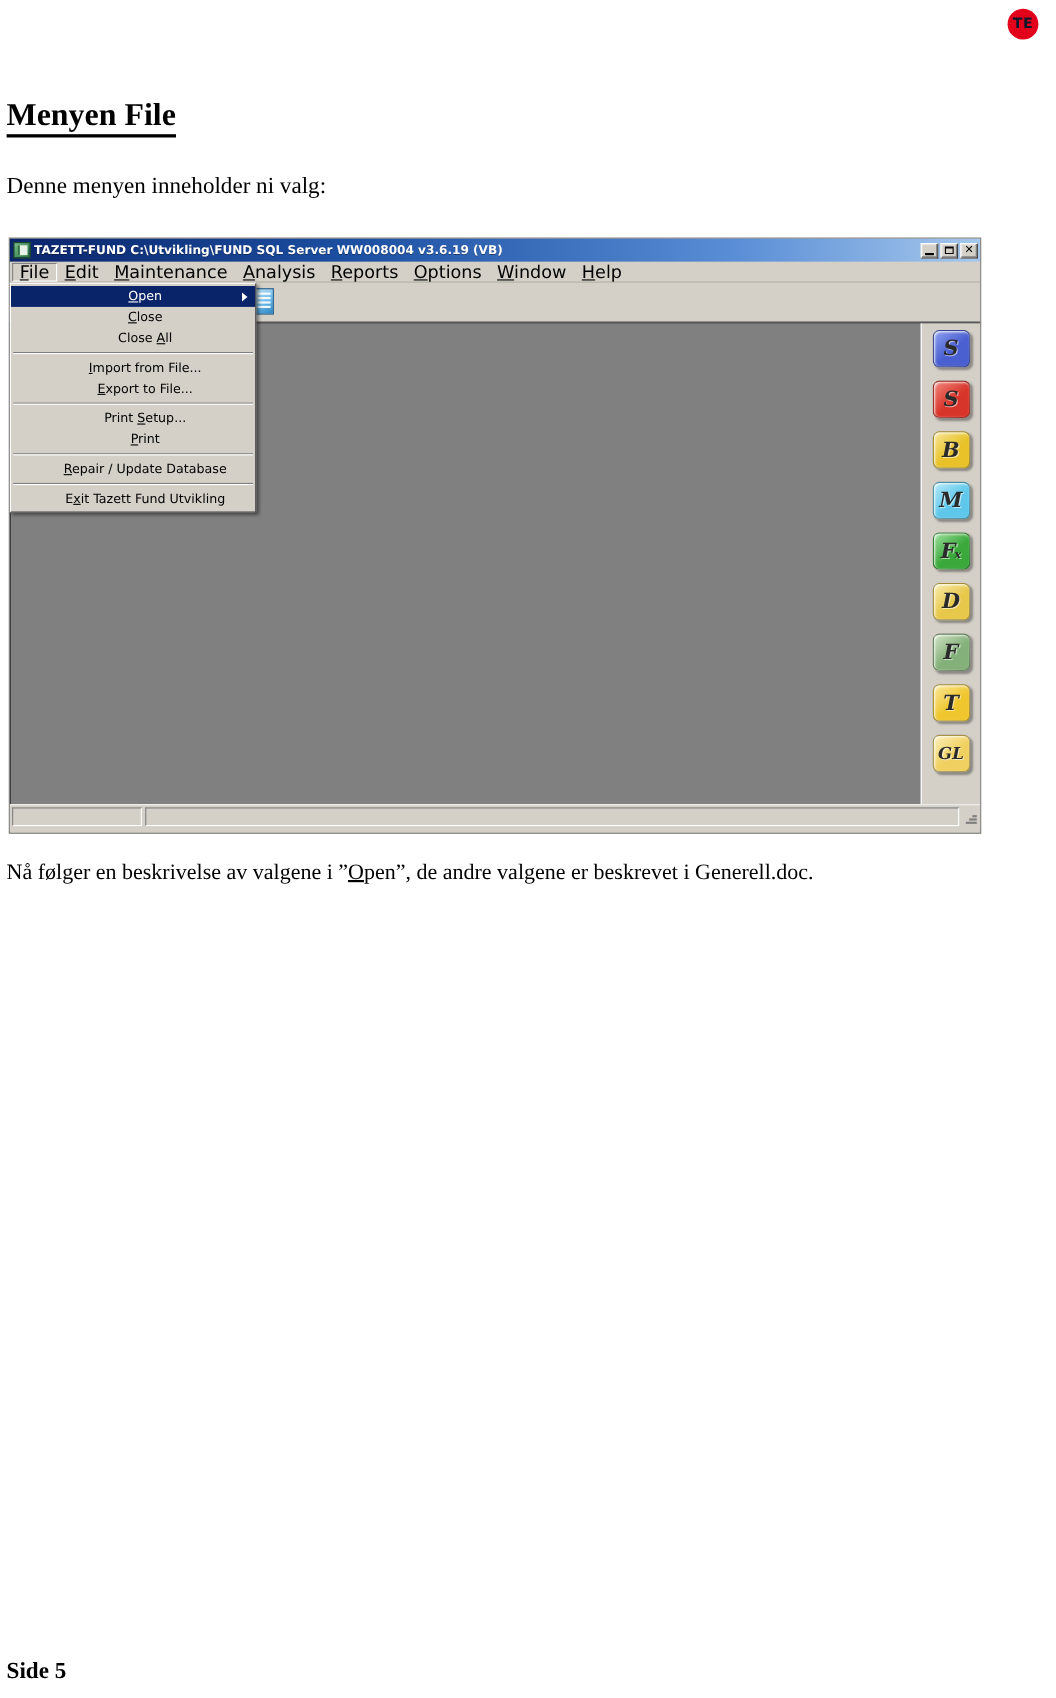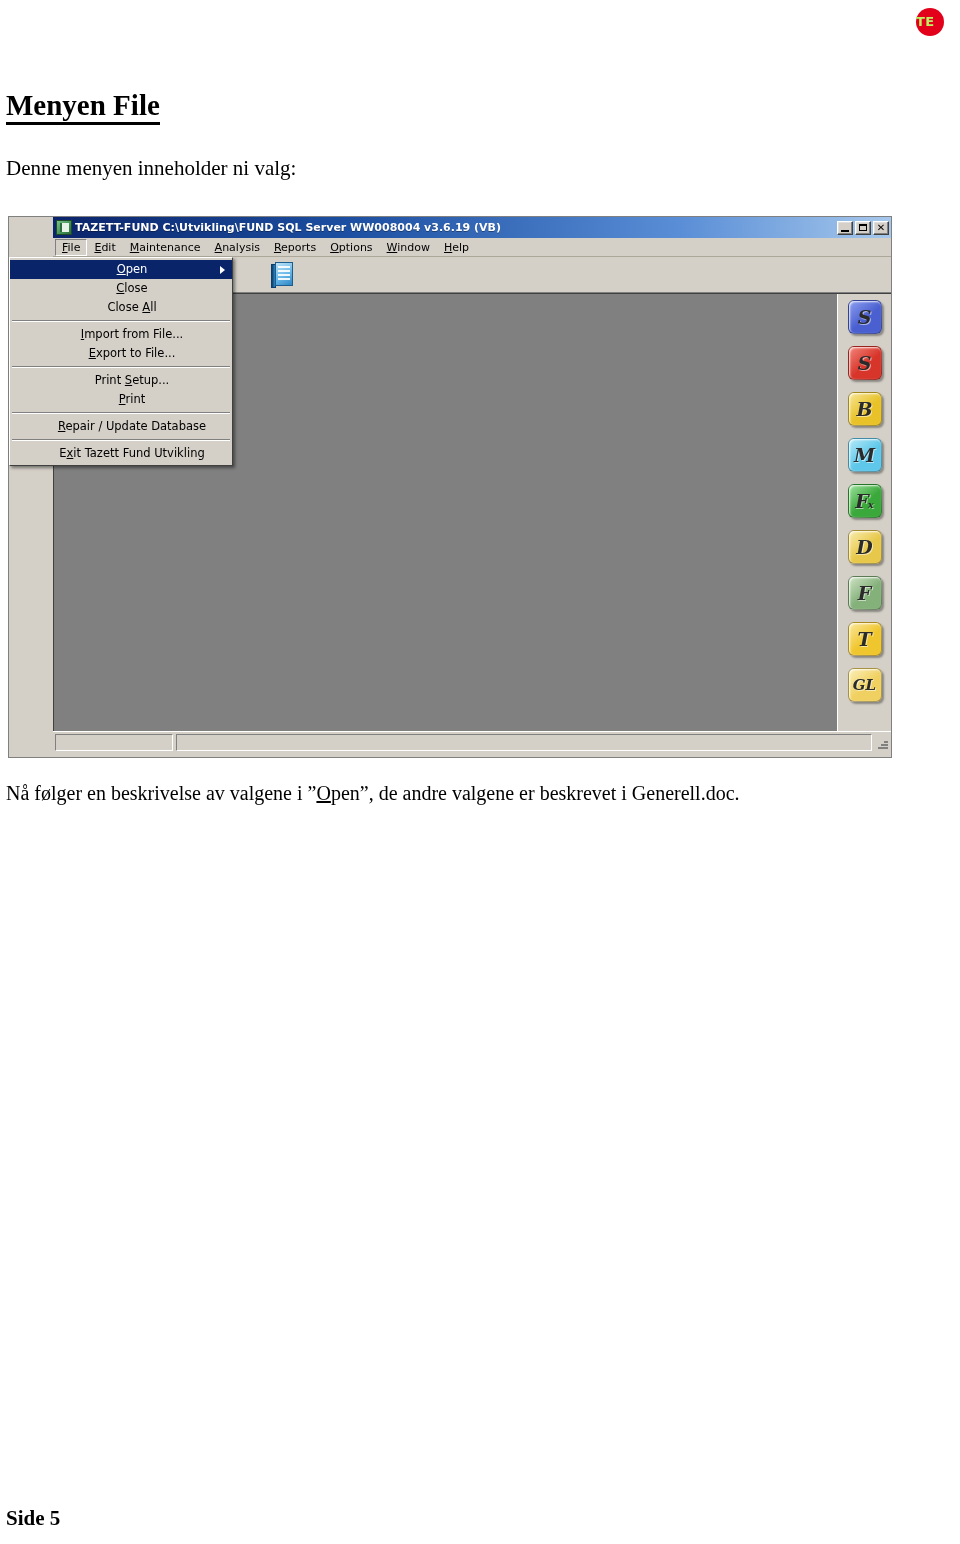--- a/index.html
+++ b/index.html
@@ -35,26 +35,26 @@
     white-space: nowrap;
   }
   #logo-badge {
     position: absolute;
     left: 244px;
     top: 2px;
     width: 28px;
     height: 28px;
     border-radius: 50%;
     background: #e2001a;
-    color: #bef264;
+    color: #0f172a;
     font-family: "DejaVu Sans", sans-serif;
     font-weight: bold;
     font-size: 13px;
     line-height: 28px;
-    text-align: left;
+    text-align: center;
     letter-spacing: 0.5px;
   }
 
   
   #page-title {
     position: absolute;
     left: 6px;
     top: 90px;
     font-family: "Liberation Serif", serif;
     font-weight: bold;
@@ -77,21 +77,20 @@
   #app-window {
     position: absolute;
     left: 8px;
     top: 216px;
     width: 884px;
     height: 542px;
     background: #d4d0c8;
     border: 1px solid #808080;
     box-sizing: border-box;
     font-family: "DejaVu Sans", sans-serif;
-    padding-left: 44px;
   }
 
   
   #titlebar {
     height: 21px;
     background: linear-gradient(to right, #0a246a 0%, #1c4fa1 35%, #5a8ed6 75%, #a6c8ec 100%);
     display: flex;
     align-items: center;
     padding: 0 2px 0 2px;
     box-sizing: border-box;
@@ -173,21 +172,21 @@
     height: 19px;
     background: #d4d0c8;
     border-bottom: 1px solid #aca899;
     display: flex;
     align-items: center;
     padding-left: 2px;
     box-sizing: border-box;
   }
   .menu-item {
     font-family: "DejaVu Sans", sans-serif;
-    font-size: 11px;
+    font-size: 16px;
     color: #000;
     padding: 2px 7px 2px 7px;
     line-height: 13px;
     white-space: nowrap;
   }
   .menu-item.open-state {
     background: #d4d0c8;
     border: 1px solid #808080;
     border-right-color: #ffffff;
     border-bottom-color: #ffffff;

